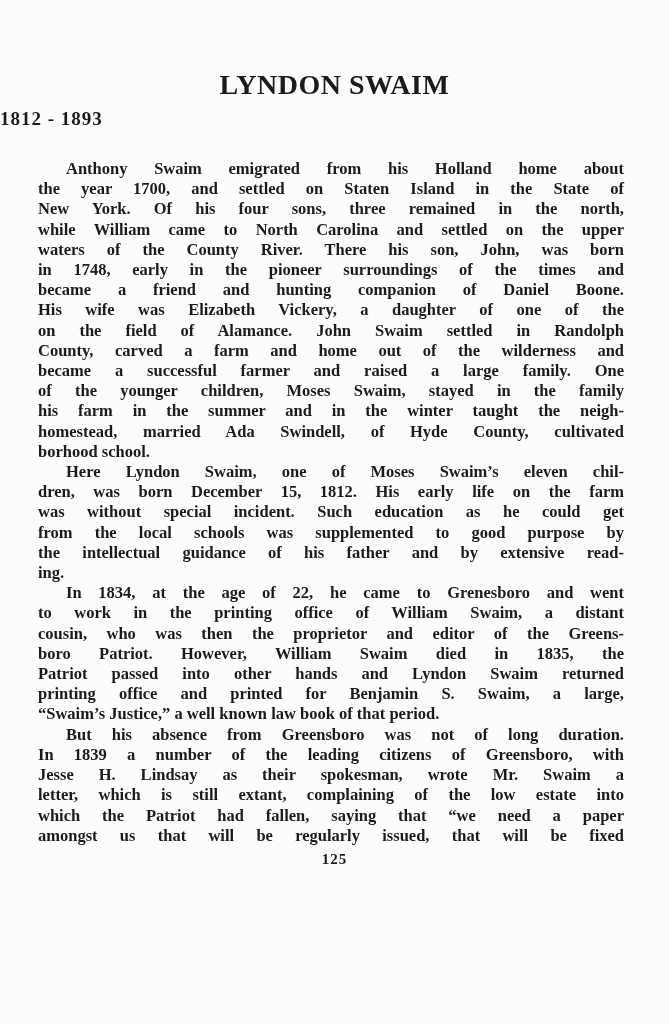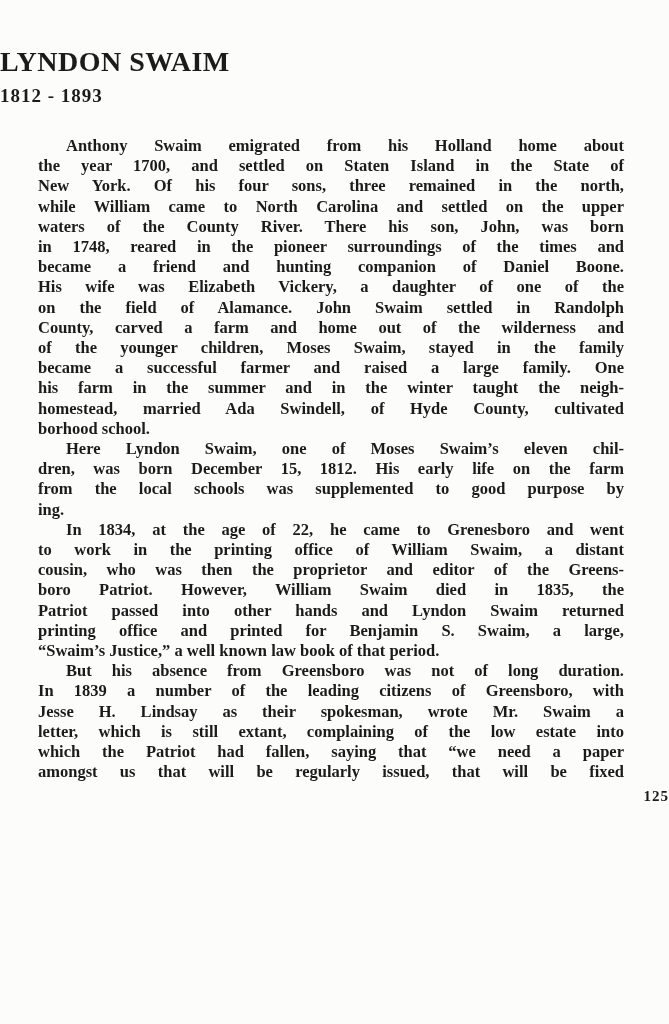--- a/index.html
+++ b/index.html
@@ -11,21 +11,22 @@
     position: relative;
     width: 669px;
     height: 1024px;
     background: #fcfcfb;
     overflow: hidden;
     font-family: "Liberation Serif", "DejaVu Serif", serif;
     color: #1b1b1b;
   }
   .title {
     margin: 0;
-    padding-top: 46px;
+    padding-top: 69px;
+    text-align: center;
     font-size: 28px;
     line-height: 32px;
     font-weight: 700;
     letter-spacing: 0.5px;
   }
   .subtitle {
     margin-top: 7px;
     font-size: 19px;
     line-height: 22px;
     font-weight: 700;
@@ -49,55 +50,57 @@
   }
   .line.no-justify {
     text-align: left;
     text-align-last: left;
   }
   .line.indent {
     text-indent: 28px;
   }
   .page-number {
     margin-top: 4px;
-    text-align: right;
+    text-align: center;
     font-size: 15px;
     line-height: 18px;
     font-weight: 700;
     letter-spacing: 1px;
   }
 </style>
 </head>
 <body>
 
 <div class="page">
   <h1 class="title">LYNDON SWAIM</h1>
   <div class="subtitle">1812 - 1893</div>
   <div class="body-text">
       <div class="paragraph">
         <div class="line indent">Anthony Swaim emigrated from his Holland home about</div>
         <div class="line">the year 1700, and settled on Staten Island in the State of</div>
         <div class="line">New York.  Of his four sons, three remained in the north,</div>
         <div class="line">while William came to North Carolina and settled on the upper</div>
         <div class="line">waters of the County River.  There his son, John, was born</div>
-        <div class="line">in 1748, reared in the pioneer surroundings of the times and</div>
+        <div class="line">in 1748, early in the pioneer surroundings of the times and</div>
         <div class="line">became a friend and hunting companion of Daniel Boone.</div>
         <div class="line">His wife was Elizabeth Vickery, a daughter of one of the</div>
         <div class="line">on the field of Alamance.  John Swaim settled in Randolph</div>
         <div class="line">County, carved a farm and home out of the wilderness and</div>
+        <div class="line">became a successful farmer and raised a large family.  One</div>
         <div class="line">of the younger children, Moses Swaim, stayed in the family</div>
-        <div class="line">became a successful farmer and raised a large family.  One</div>
         <div class="line">his farm in the summer and in the winter taught the neigh-</div>
         <div class="line">homestead, married Ada Swindell, of Hyde County, cultivated</div>
         <div class="line no-justify">borhood school.</div>
       </div>
       <div class="paragraph">
         <div class="line indent">Here Lyndon Swaim, one of Moses Swaim’s eleven chil-</div>
         <div class="line">dren, was born December 15, 1812.  His early life on the farm</div>
+        <div class="line">was without special incident.  Such education as he could get</div>
         <div class="line">from the local schools was supplemented to good purpose by</div>
+        <div class="line">the intellectual guidance of his father and by extensive read-</div>
         <div class="line no-justify">ing.</div>
       </div>
       <div class="paragraph">
         <div class="line indent">In 1834, at the age of 22, he came to Grenesboro and went</div>
         <div class="line">to work in the printing office of William Swaim, a distant</div>
         <div class="line">cousin, who was then the proprietor and editor of the Greens-</div>
         <div class="line">boro Patriot.  However, William Swaim died in 1835, the</div>
         <div class="line">Patriot passed into other hands and Lyndon Swaim returned</div>
         <div class="line">printing office and printed for Benjamin S. Swaim, a large,</div>
         <div class="line no-justify">“Swaim’s Justice,” a well known law book of that period.</div>

